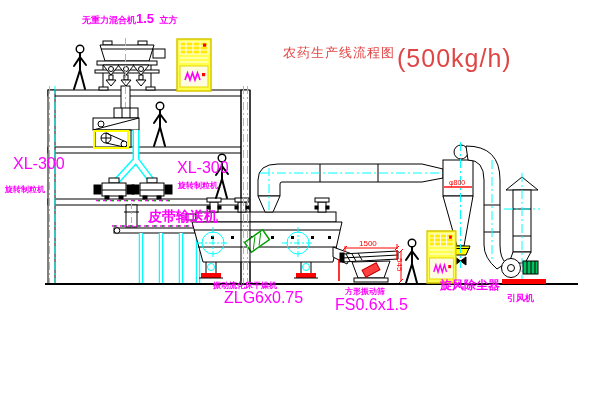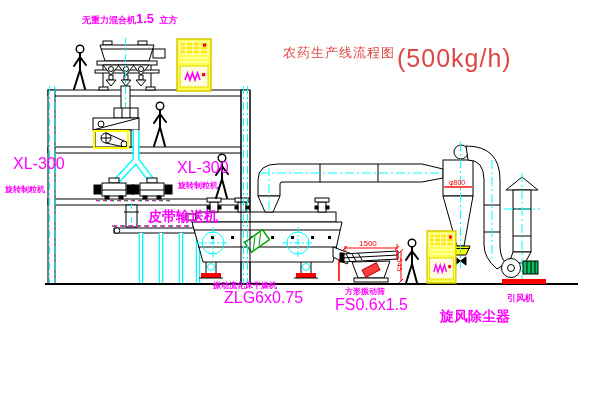--- a/index.html
+++ b/index.html
@@ -311,20 +311,20 @@
 <div class="lbl bold" style="left:178px;top:182px;font-size:8px;">旋转制粒机</div>
 
 <div class="lbl bold" style="left:140px;top:209px;font-size:14px;margin-left:8px;">皮带输送机</div>
 
 <div class="lbl bold" style="left:213px;top:282px;font-size:8px;">振动流化床干燥机</div>
 <div class="model" style="left:224px;top:290px;font-size:16px;">ZLG6x0.75</div>
 
 <div class="lbl bold" style="left:345px;top:288px;font-size:8px;">方形振动筛</div>
 <div class="model" style="left:335px;top:297px;font-size:16px;">FS0.6x1.5</div>
 
-<div class="lbl bold" style="left:440px;top:310px;font-size:14px;font-family:Liberation Serif, serif;">旋风除尘器</div>
+<div class="lbl bold" style="left:440px;top:279px;font-size:12px;font-family:Liberation Serif, serif;">旋风除尘器</div>
 <div class="lbl bold" style="left:507px;top:294px;font-size:9px;">引风机</div>
 
 <div class="dim" style="left:359px;top:240px;font-size:8px;">1500</div>
 <div class="dim" style="left:403px;top:258px;font-size:8px;transform:rotate(90deg);transform-origin:0 0;">545</div>
 <div class="dim" style="left:449px;top:179px;font-size:7px;">φ800</div>
 
 </div>
 
 </body></html>

